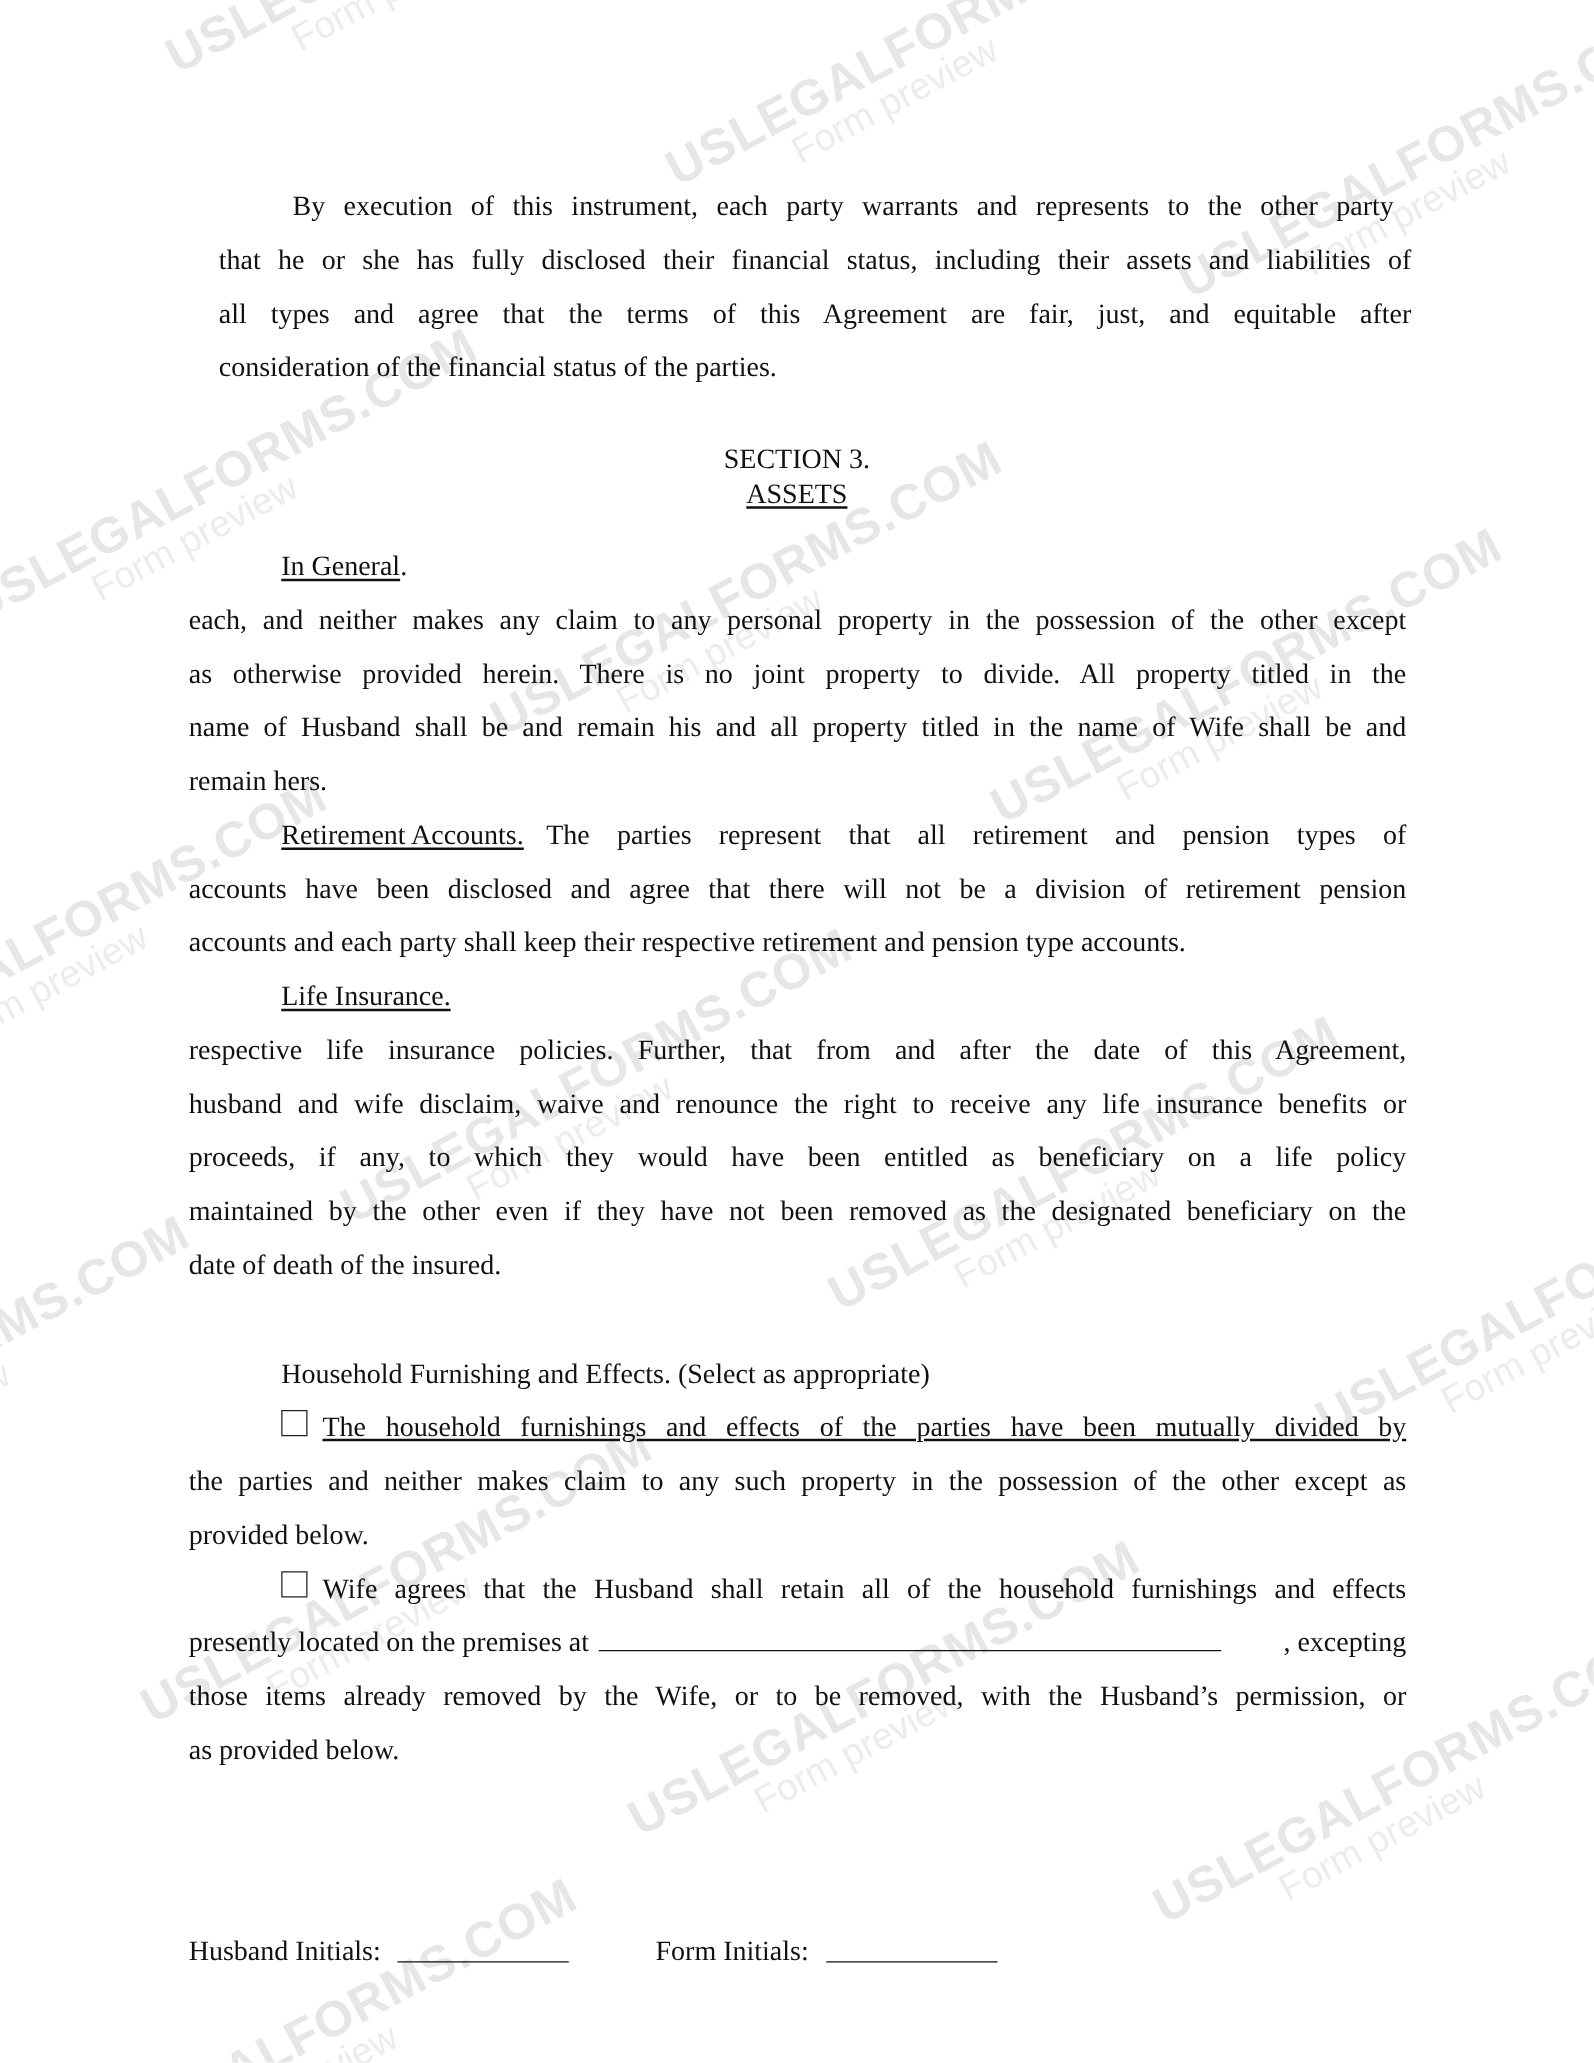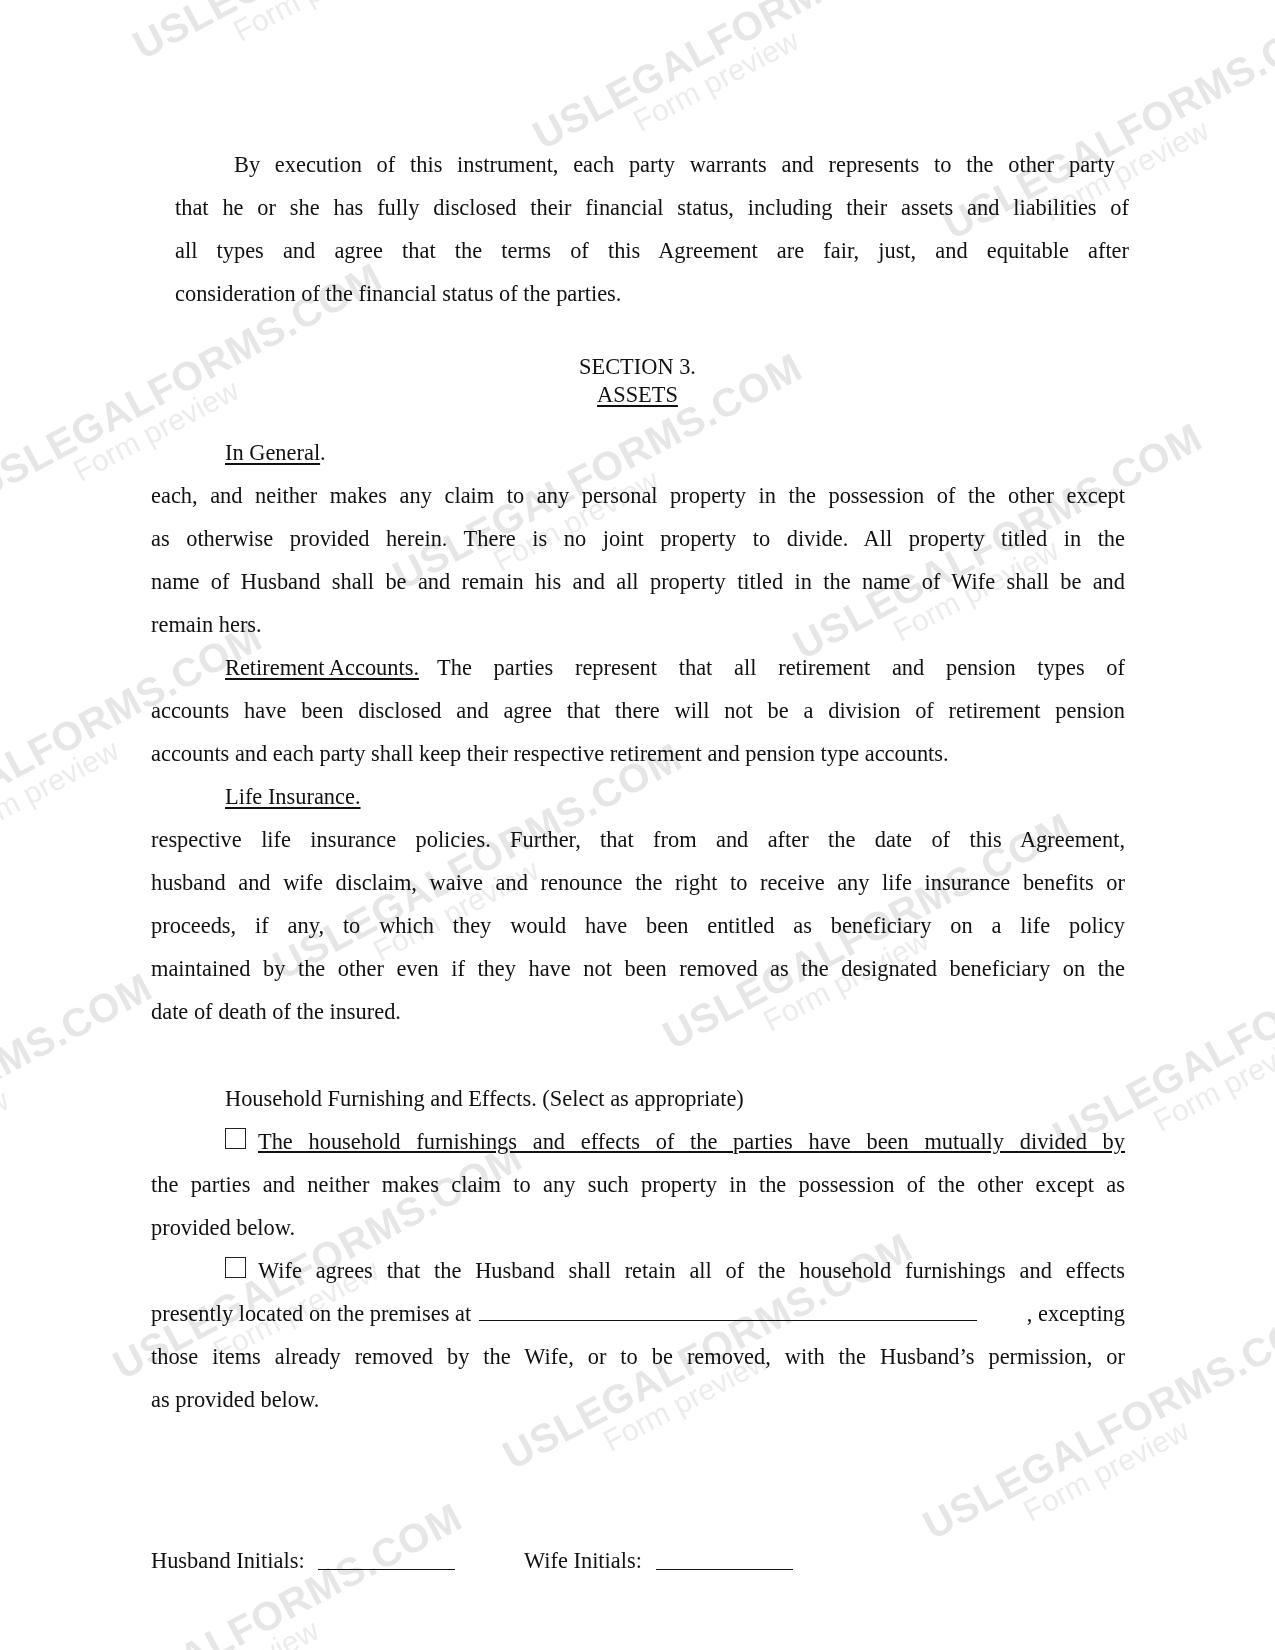--- a/index.html
+++ b/index.html
@@ -150,15 +150,15 @@
     <span style="flex:1; text-align:right;">, excepting</span>
   </div>
   <div class="line just left" style="top:1343px;">those items already removed by the Wife, or to be removed, with the Husband’s permission, or</div>
   <div class="line left" style="top:1386px;">as provided below.</div>
 </div>
 
 <div class="line" style="top:1547px; left:151px;">
   <span>Husband Initials:</span>
   <span class="blank" style="width:137px; margin-left:8px;"></span>
   <span style="display:inline-block; width:58px;"></span>
-  <span>Wife Initials:</span>
+  <span>Form Initials:</span>
   <span class="blank" style="width:137px; margin-left:8px;"></span>
 </div>
 
 </body></html>

